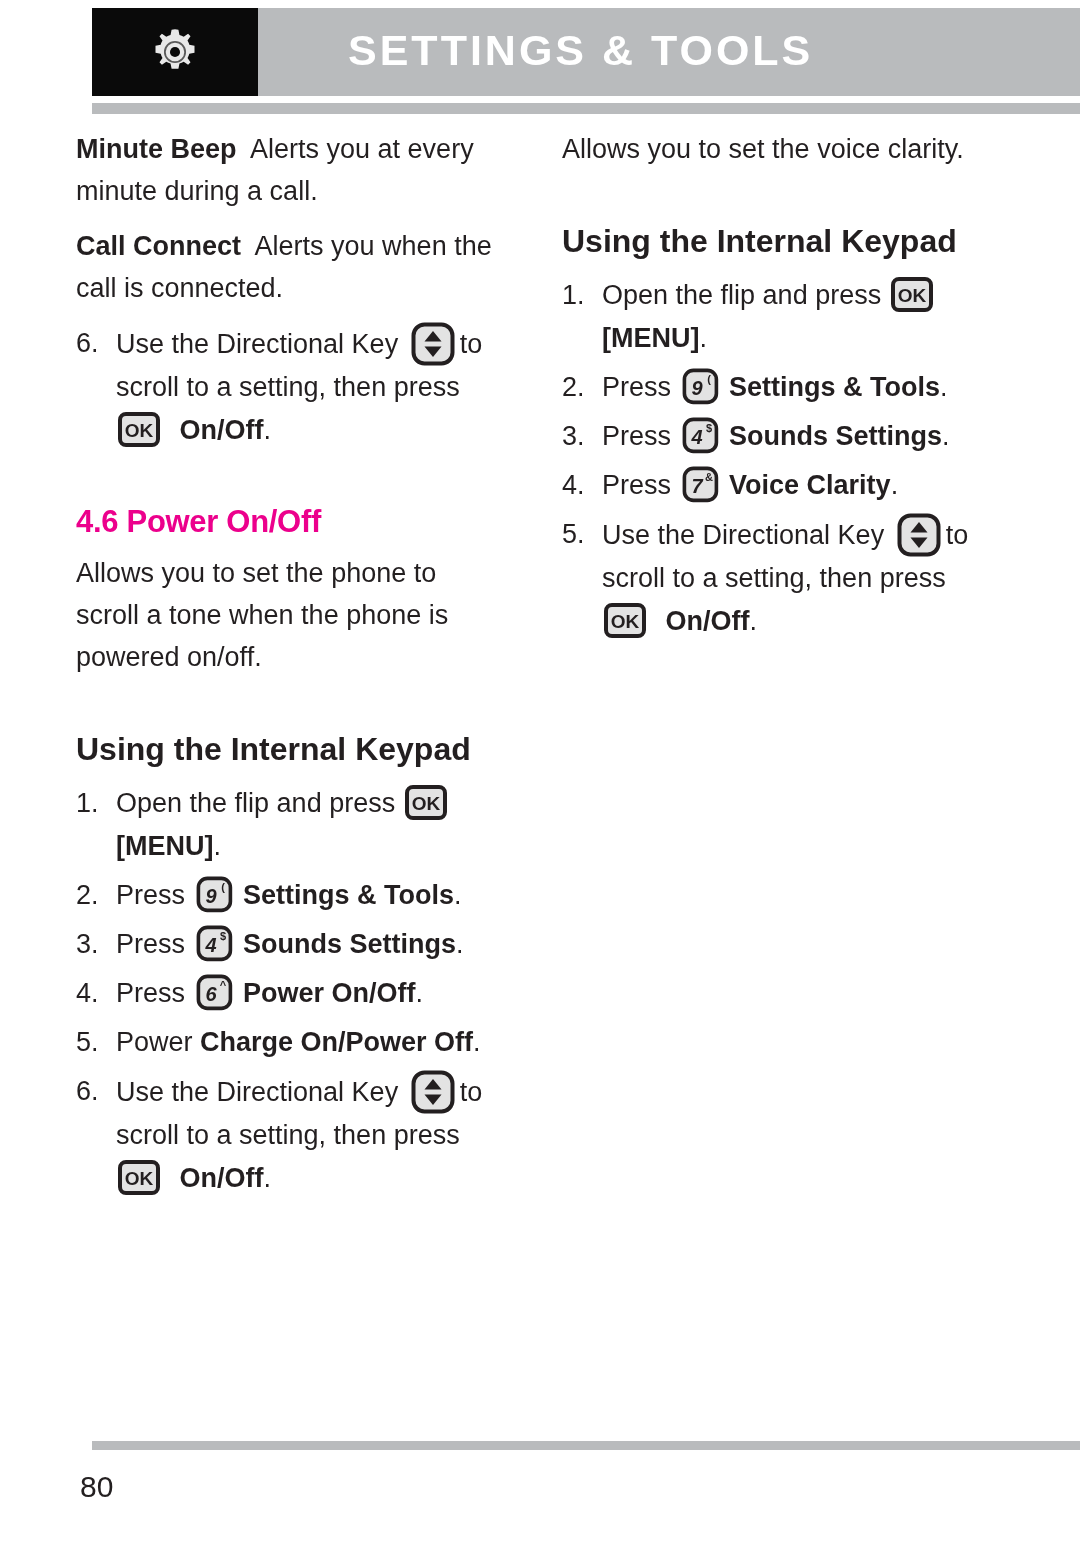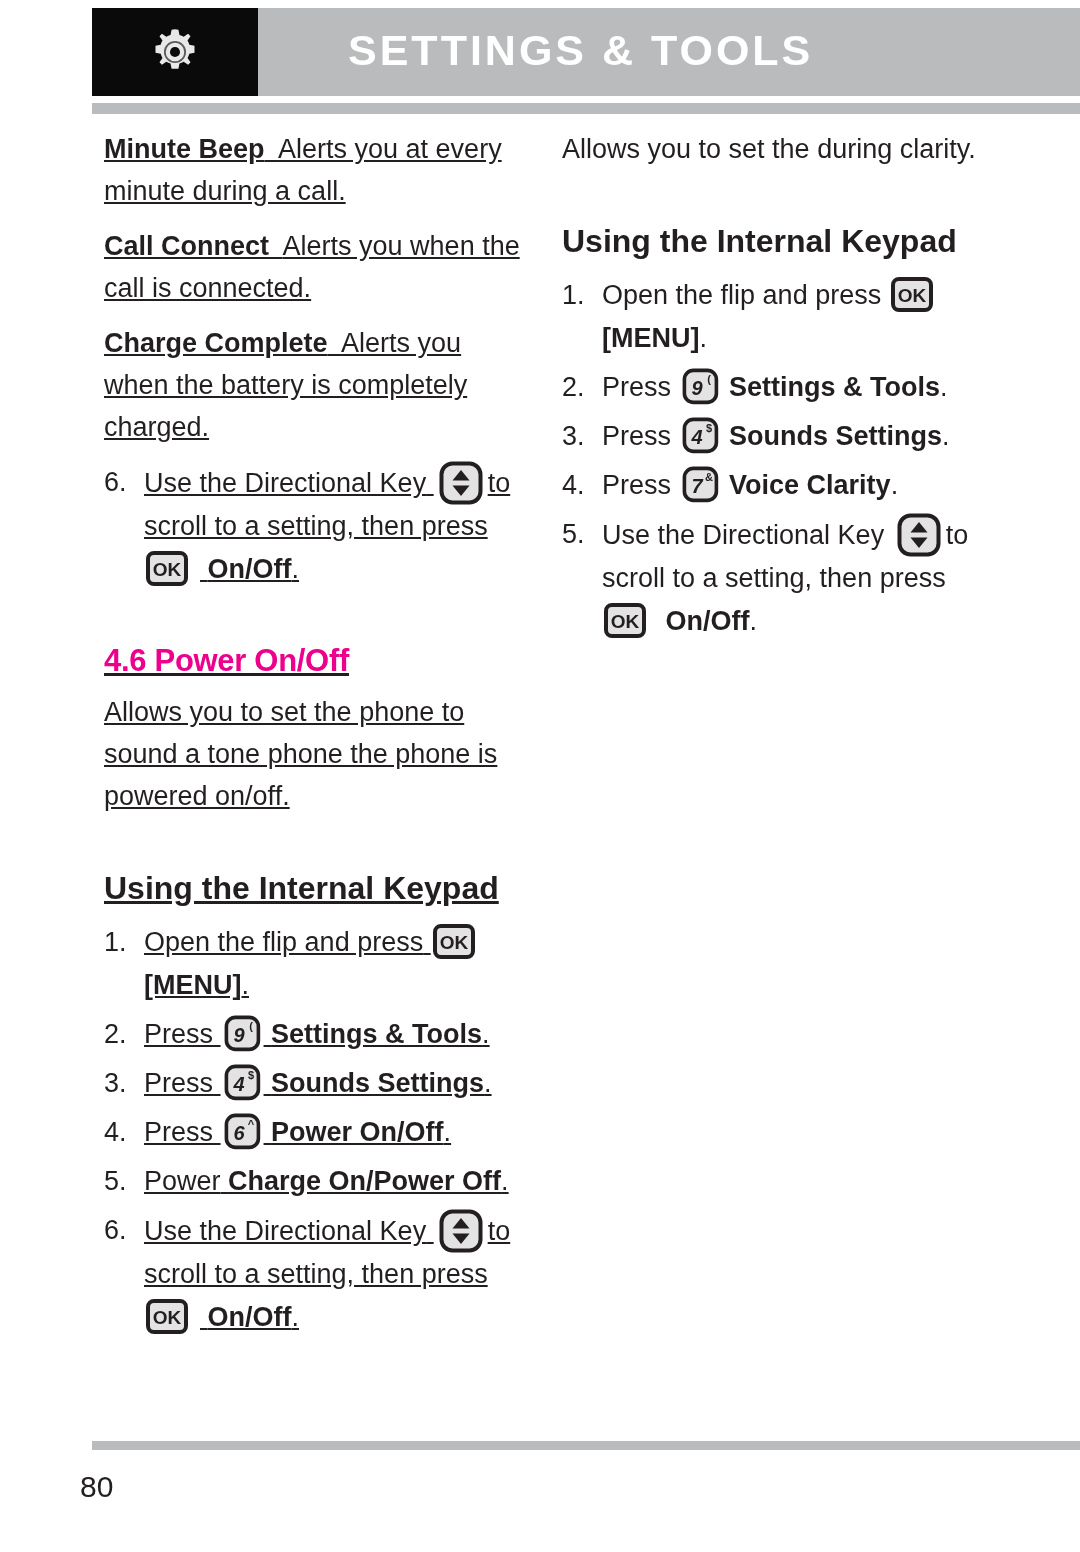--- a/index.html
+++ b/index.html
@@ -55,21 +55,21 @@
     width: 988px; height: 11px;
     background: #b9bbbd;
   }
 
   
   .col {
     position: absolute;
     top: 128px;
     width: 420px;
   }
-  .col-left  { left: 104px; text-decoration: underline; }
+  .col-left  { left: 76px; }
   .col-right { left: 562px; }
 
   
   .para {
     font-size: 27px;
     line-height: 42px;
     margin: 0 0 14px 0;
     color: #231f20;
   }
   .para.tight { margin-bottom: 13px; }
@@ -182,21 +182,20 @@
   <div class="header-title">SETTINGS &amp; TOOLS</div>
   <div class="header-rule"></div>
 </div>
 
 <div class="col col-left">
 
   <p class="para tight"><b class="b">Minute Beep</b>&nbsp; <span>Alerts you at every minute during a call.</span></p>
 
   <p class="para tight"><b class="b">Call Connect</b>&nbsp; <span>Alerts you when the call is connected.</span></p>
 
-  <p class="para tight"><b class="b">Charge Complete</b>&nbsp; <span>Alerts you when the battery is completely charged.</span></p>
 
   <div class="step">
     <span class="num">6.</span><span>Use the Directional Key</span>
     <span class="dirkey">
       <svg width="44" height="44" viewBox="0 0 44 44">
         <rect x="2.5" y="2.5" width="39" height="39" rx="11" ry="11" fill="#e3e3e3" stroke="#231f20" stroke-width="4"></rect>
         <path d="M22 9 L30.5 19.5 L13.5 19.5 Z" fill="#231f20"></path>
         <path d="M22 35 L13.5 24.5 L30.5 24.5 Z" fill="#231f20"></path>
       </svg>
     </span><span>to scroll to a setting, then press</span>
@@ -205,21 +204,21 @@
         <rect x="2" y="2" width="38" height="31" rx="6" ry="6" fill="#e3e3e3" stroke="#231f20" stroke-width="4"></rect>
         <text x="21" y="25" font-family="Liberation Sans, sans-serif" font-size="19" font-weight="bold" fill="#231f20" text-anchor="middle">OK</text>
       </svg>
     </span>
     <b class="b">On/Off</b><span>.</span>
   </div>
 
   <div class="spacer-44"></div>
 
   <h2 class="sect-head">4.6 Power On/Off</h2>
-  <p class="para">Allows you to set the phone to sound a tone phone the phone is powered on/off.</p>
+  <p class="para">Allows you to set the phone to scroll a tone when the phone is powered on/off.</p>
 
   <div class="spacer-38"></div>
 
   <h3 class="sub-head">Using the Internal Keypad</h3>
 
   <div class="step">
     <span class="num">1.</span><span>Open the flip and press</span>
     <span class="okkey">
       <svg width="42" height="35" viewBox="0 0 42 35">
         <rect x="2" y="2" width="38" height="31" rx="6" ry="6" fill="#e3e3e3" stroke="#231f20" stroke-width="4"></rect>
@@ -285,21 +284,21 @@
         <text x="21" y="25" font-family="Liberation Sans, sans-serif" font-size="19" font-weight="bold" fill="#231f20" text-anchor="middle">OK</text>
       </svg>
     </span>
     <b class="b">On/Off</b><span>.</span>
   </div>
 
 </div>
 
 <div class="col col-right">
 
-  <p class="para">Allows you to set the during clarity.</p>
+  <p class="para">Allows you to set the voice clarity.</p>
 
   <div class="spacer-38"></div>
 
   <h3 class="sub-head">Using the Internal Keypad</h3>
 
   <div class="step">
     <span class="num">1.</span><span>Open the flip and press</span>
     <span class="okkey">
       <svg width="42" height="35" viewBox="0 0 42 35">
         <rect x="2" y="2" width="38" height="31" rx="6" ry="6" fill="#e3e3e3" stroke="#231f20" stroke-width="4"></rect>

